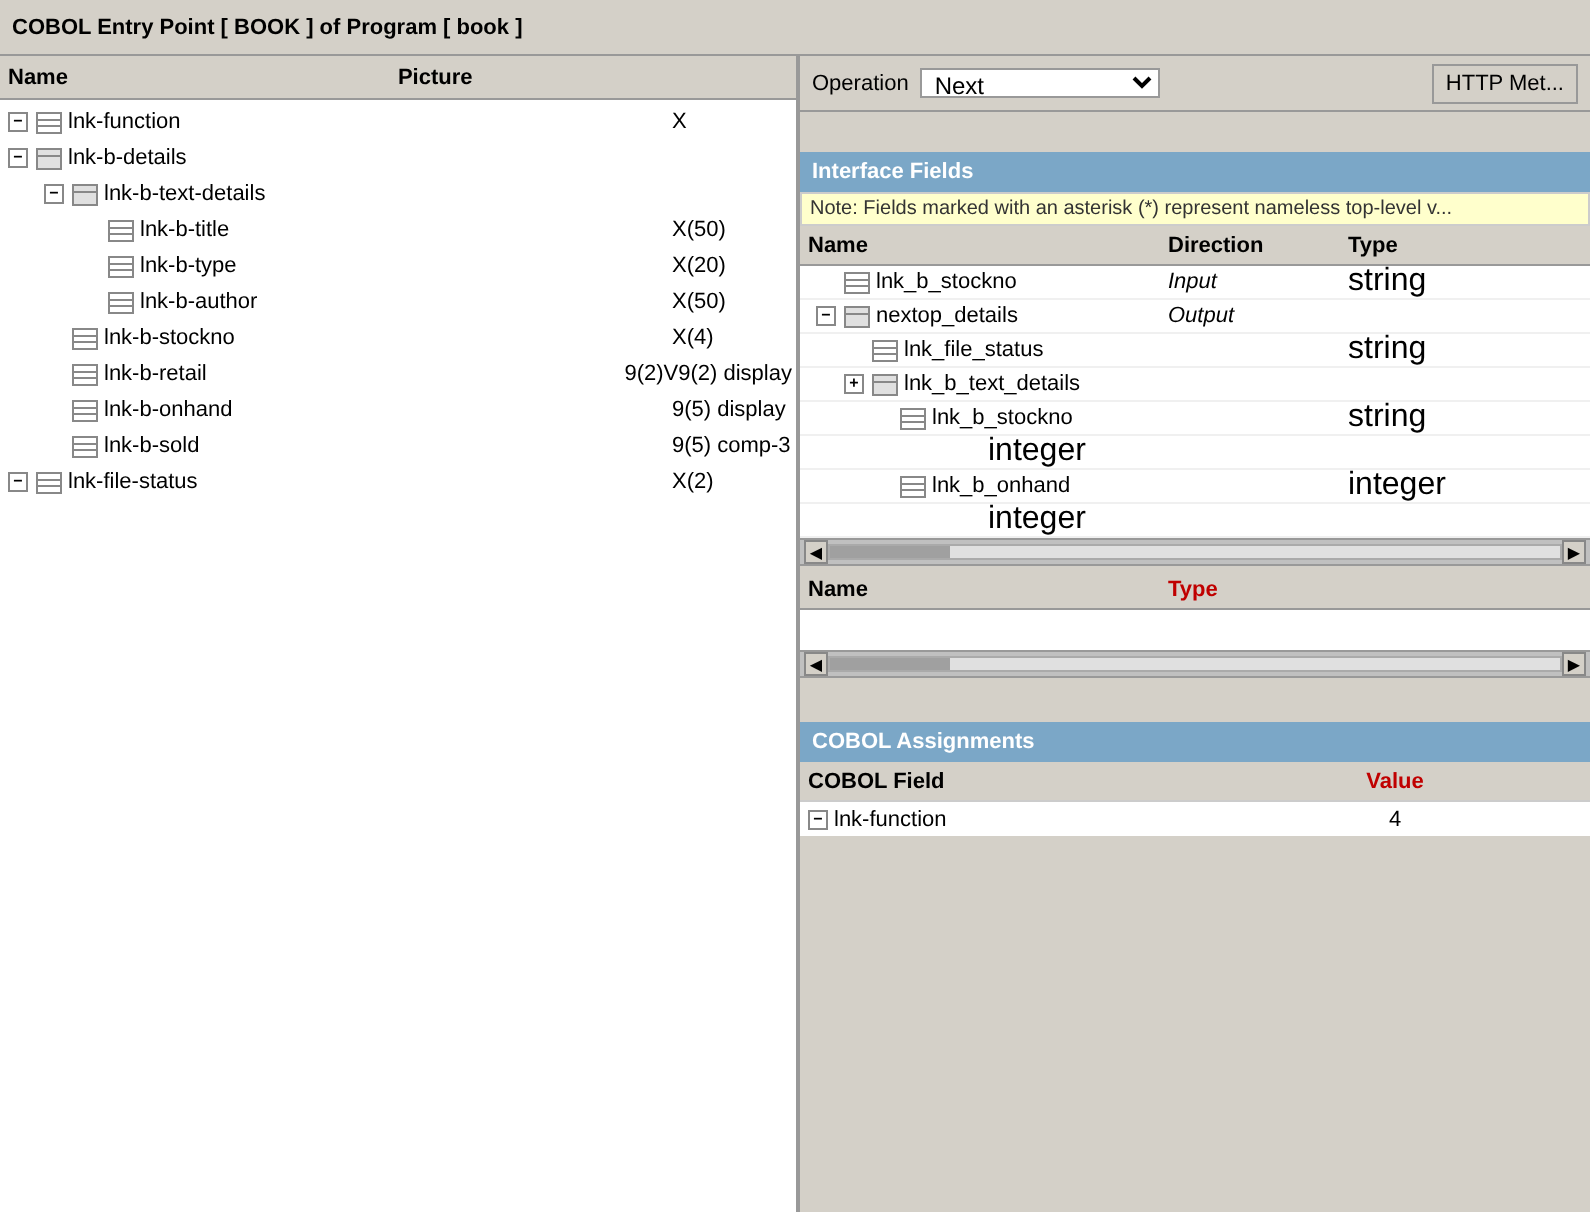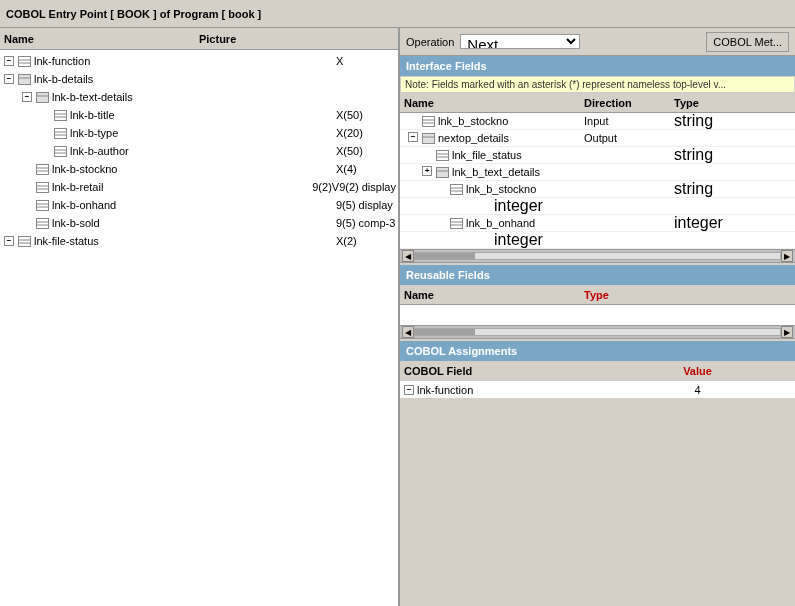--- a/index.html
+++ b/index.html
@@ -110,21 +110,21 @@
     }
 
     .operation-label {
       font-size: 11px;
       font-weight: normal;
       color: #000;
     }
 
     .operation-select {
       height: 15px;
-      font-size: 15px;
+      font-size: 12px;
       border: 1px solid #999;
       background: #fff;
       padding: 0 2px;
       min-width: 120px;
     }
 
     .http-met-button {
       margin-left: auto;
       height: 20px;
       font-size: 11px;
@@ -145,20 +145,21 @@
 
     .section-header {
       background: #7ba7c7;
       color: #fff;
       font-weight: bold;
       font-size: 11px;
       padding: 3px 6px;
       height: 20px;
       display: flex;
       align-items: center;
+      margin-top: 20px;
     }
 
     .note-bar {
       background: #ffffcc;
       border: 1px solid #ccc;
       font-size: 10px;
       padding: 2px 4px;
       color: #333;
       white-space: nowrap;
       overflow: hidden;
@@ -188,22 +189,22 @@
 
     .iface-row {
       display: flex;
       align-items: center;
       height: 17px;
       padding: 0 4px;
       border-bottom: 1px solid #f0f0f0;
       white-space: nowrap;
     }
 
-    .iface-name { flex: 0 0 180px; display: flex; }
-    .iface-direction { flex: 0 0 90px; font-size: 11px; }
+    .iface-name { flex: 0 0 180px; display: flex; align-items: center; }
+    .iface-direction { flex: 0 0 90px; font-size: 11px; font-style: italic; }
     .iface-type { flex: 1; font-size: 16px; }
 
     .scrollbar-area {
       height: 14px;
       background: #c0c0c0;
       display: flex;
       align-items: center;
       border-top: 1px solid #999;
       border-bottom: 1px solid #999;
       padding: 0 2px;
@@ -483,21 +484,21 @@
     </div>
   </div>
 
   <div class="right-panel">
 
     <div class="right-top-bar">
       <span class="operation-label">Operation</span>
       <select class="operation-select">
         <option>Next</option>
       </select>
-      <button class="http-met-button">COBOL Met...</button>
+      <button class="http-met-button">HTTP Met...</button>
     </div>
 
     <div class="right-sections">
 
       <div class="section">
         <div class="section-header">
           <span>Interface Fields</span>
         </div>
         <div class="note-bar">Note: Fields marked with an asterisk (*) represent nameless top-level v...</div>
         <div class="table-header">
@@ -622,23 +623,20 @@
         <div class="scrollbar-area">
           <div class="scroll-arrow">◀</div>
           <div class="scrollbar-track">
             <div class="scrollbar-thumb"></div>
           </div>
           <div class="scroll-arrow">▶</div>
         </div>
       </div>
 
       <div class="section reusable-section">
-        <div class="section-header">
-          <span>Reusable Fields</span>
-        </div>
         <div class="table-header">
           <span class="col-name">Name</span>
           <span style="flex: 1 1 0%; color: rgb(192, 0, 0); font-weight: bold;">Type</span>
         </div>
         <div style="background:#fff; height: 20px;"></div>
 
         <div class="scrollbar-area">
           <div class="scroll-arrow">◀</div>
           <div class="scrollbar-track">
             <div class="scrollbar-thumb"></div>

